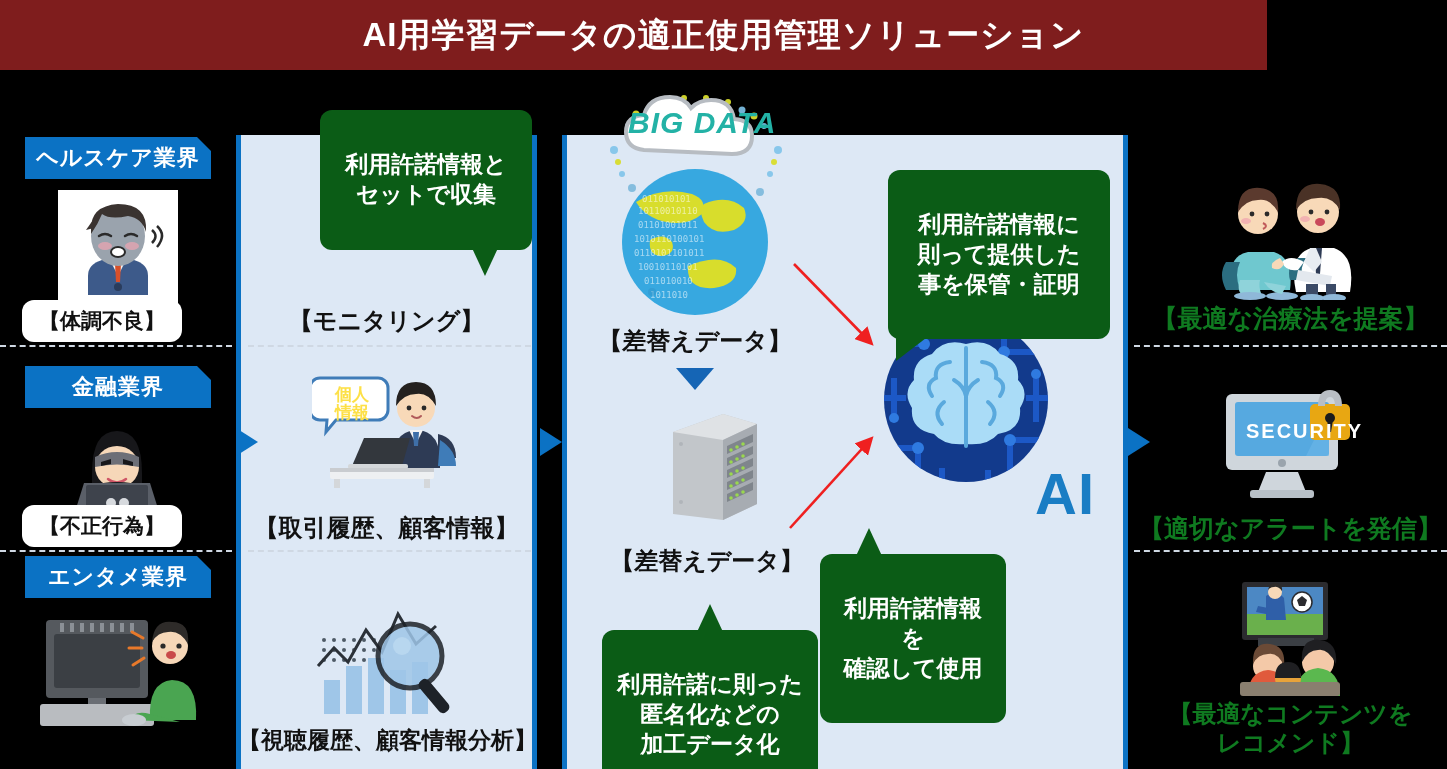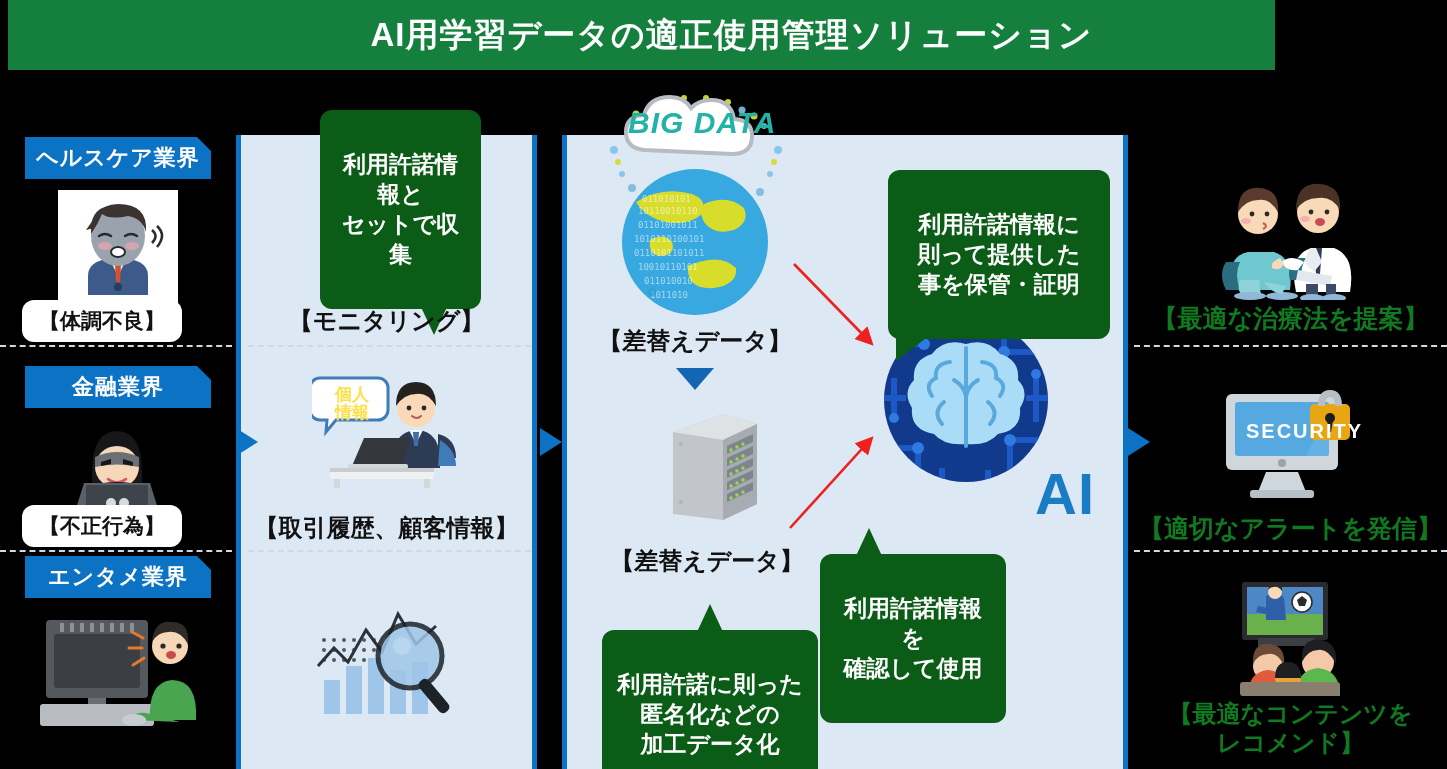--- a/index.html
+++ b/index.html
@@ -6,22 +6,22 @@
   html, body {
     width: 1447px; height: 769px;
     background: #000;
     font-family: "Liberation Sans", "DejaVu Sans", sans-serif;
     overflow: hidden;
   }
   #stage { position: relative; width: 1447px; height: 769px; background: #000; }
 
   
   .header {
-    position: absolute; left: 8px; top: 0; width: 1267px; height: 70px;
-    background: #15803d;
+    position: absolute; left: 0; top: 0; width: 1267px; height: 70px;
+    background: #7f1d1d;
   }
   .header-title {
     position: absolute; left: 0; top: 0; width: 1447px; height: 70px;
     display: flex; align-items: center; justify-content: center;
     color: #ffffff; font-size: 33px; font-weight: bold; letter-spacing: 1px;
   }
 
   
   .panel {
     position: absolute; background: #dde8f5;
@@ -217,21 +217,21 @@
       <path d="M120 104 Q104 100 100 110 L150 112 Z" fill="#4aa551"></path>
       <ellipse cx="104" cy="110" rx="12" ry="6" fill="#c8cdd2"></ellipse>
       <g stroke="#e8792a" stroke-width="3" stroke-linecap="round">
         <path d="M113 28 l-11 -6"></path>
           <path d="M112 38 l-13 0"></path>
           <path d="M114 48 l-11 7"></path>
       </g>
     </svg>
   </div>
 
-  <div class="callout" style="left:320px;top:110px;width:161px;">
+  <div class="callout" style="left:320px;top:110px;width:212px;">
     <span>利用許諾情報と
 セットで収集</span>
     <span class="tail tail-down"></span>
   </div>
 
   <div class="col-label" style="left:236px;top:305px;width:301px;">【モニタリング】</div>
 
   <div class="ill" style="left:312px;top:368px;">
     <svg width="150" height="120" viewBox="0 0 150 120">
       <path d="M8 10 h58 a10 10 0 0 1 10 10 v22 a10 10 0 0 1 -10 10 h-42 l-10 12 l1 -12 h-7 a10 10 0 0 1 -10 -10 v-22 a10 10 0 0 1 10 -10 z" fill="#ffffff" stroke="#3f7cb8" stroke-width="3"></path>
@@ -284,20 +284,21 @@
           <circle cx="34" cy="60" r="2"></circle>
         <circle cx="44" cy="60" r="2"></circle>
           <circle cx="54" cy="60" r="2"></circle>
       </g>
       <polyline points="8,66 24,48 38,62 56,30 72,52 88,14 106,44 126,26" fill="none" stroke="#2b3138" stroke-width="3"></polyline>
       <circle cx="100" cy="56" r="32" fill="#9fc6e8" opacity="0.85" stroke="#1d2228" stroke-width="5"></circle>
       <circle cx="92" cy="46" r="9" fill="#bcd9f0" opacity="0.8"></circle>
       <rect x="118" y="76" width="12" height="40" rx="5" transform="rotate(-40 124 96)" fill="#1d2228"></rect>
     </svg>
   </div>
+  <div class="col-label" style="left:230px;top:725px;width:315px;font-size:23px;">【視聴履歴、顧客情報分析】</div>
 
   <div class="ill" style="left:592px;top:92px;">
     <svg width="206" height="230" viewBox="0 0 206 230">
       <g fill="#7fc4ea" opacity="0.9">
         <circle cx="22" cy="58" r="4"></circle>
           <circle cx="36" cy="34" r="3"></circle>
           <circle cx="56" cy="18" r="3.5"></circle>
         <circle cx="150" cy="18" r="3.5"></circle>
           <circle cx="172" cy="34" r="3"></circle>
           <circle cx="186" cy="58" r="4"></circle>

